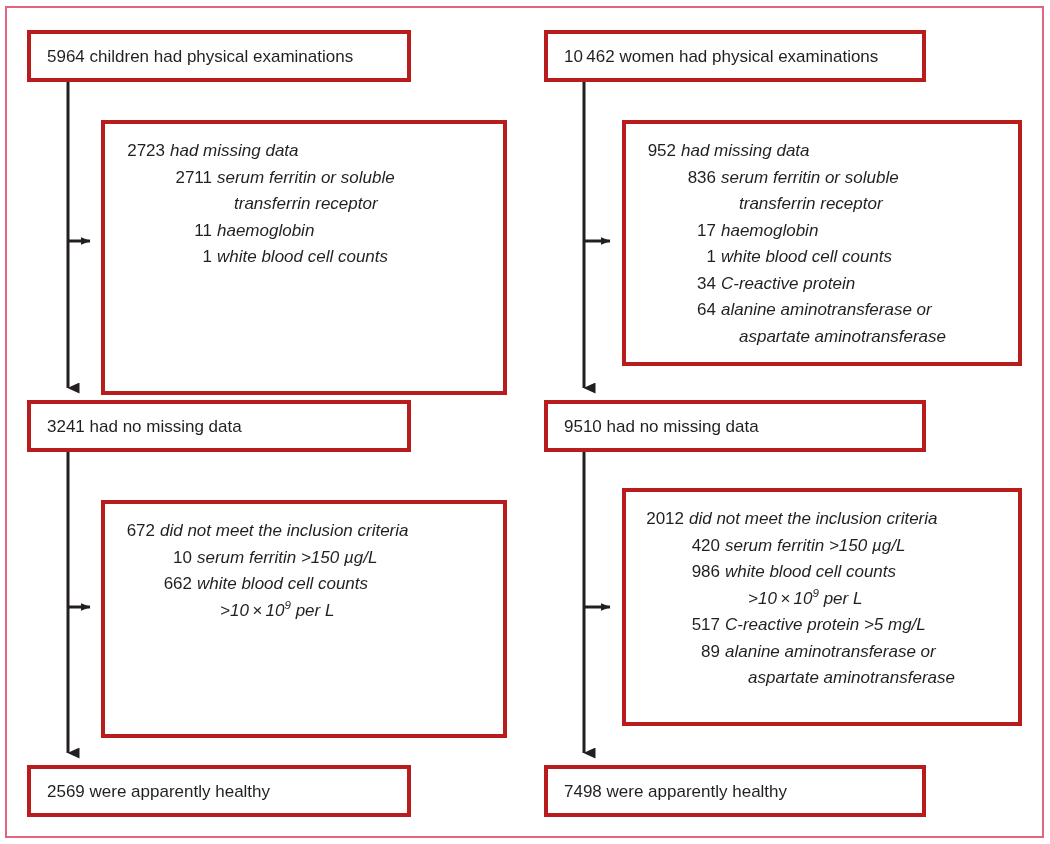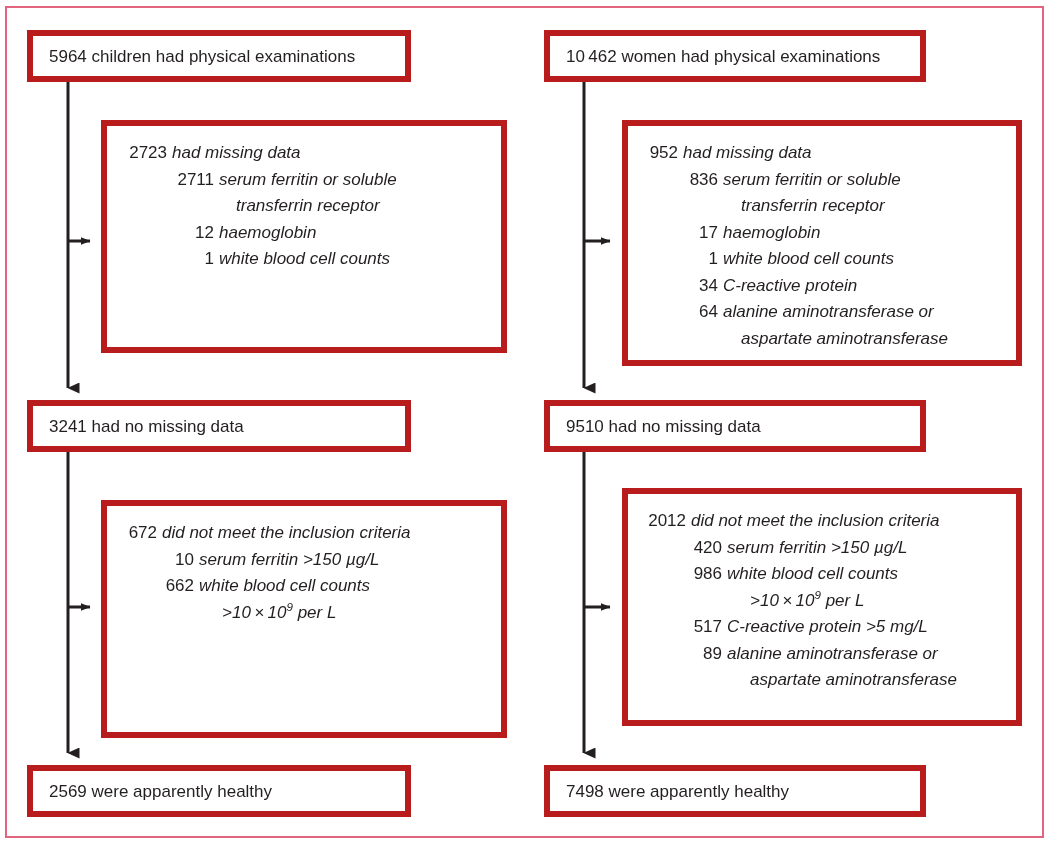--- a/index.html
+++ b/index.html
@@ -25,21 +25,21 @@
   }
   #flow-canvas {
     position: absolute;
     left: 0;
     top: 0;
     width: 1050px;
     height: 844px;
   }
   .node-box {
     position: absolute;
-    border: 6px solid #b91c1c;
+    border: 4px solid #b91c1c;
     background: #ffffff;
     box-sizing: border-box;
   }
   .node-text {
     position: absolute;
     font-size: 17px;
     line-height: 25px;
     color: #231f20;
     white-space: nowrap;
   }
@@ -114,36 +114,36 @@
     <line x1="584" y1="241" x2="610" y2="241" stroke="#231f20" stroke-width="3" marker-end="url(#arrowR)"></line>
 
     <line x1="584" y1="452" x2="584" y2="753" stroke="#231f20" stroke-width="3" marker-end="url(#arrowD)"></line>
     <line x1="584" y1="607" x2="610" y2="607" stroke="#231f20" stroke-width="3" marker-end="url(#arrowR)"></line>
   </svg>
 
   <div class="node-box" style="left:27px; top:30px; width:384px; height:52px;">
     <div class="node-text title-text">5964 children had physical examinations</div>
   </div>
 
-  <div class="node-box" style="left:101px; top:120px; width:406px; height:233px;">
+  <div class="node-box" style="left:101px; top:120px; width:406px; height:275px;">
     <div class="list-block">
       <div class="list-line head-line">
         <span class="num-col" style="width:46px;">2723</span>
         <span class="lbl-col">had missing data</span>
       </div>
       <div class="list-line">
         <span class="num-col" style="width:93px;">2711</span>
         <span class="lbl-col">serum ferritin or soluble</span>
       </div>
       <div class="list-line">
         <span class="num-col" style="width:93px;"></span>
         <span class="lbl-col" style="padding-left:22px;">transferrin receptor</span>
       </div>
       <div class="list-line">
-        <span class="num-col" style="width:93px;">12</span>
+        <span class="num-col" style="width:93px;">11</span>
         <span class="lbl-col">haemoglobin</span>
       </div>
       <div class="list-line">
         <span class="num-col" style="width:93px;">1</span>
         <span class="lbl-col">white blood cell counts</span>
       </div>
     </div>
   </div>
 
   <div class="node-box" style="left:27px; top:400px; width:384px; height:52px;">

